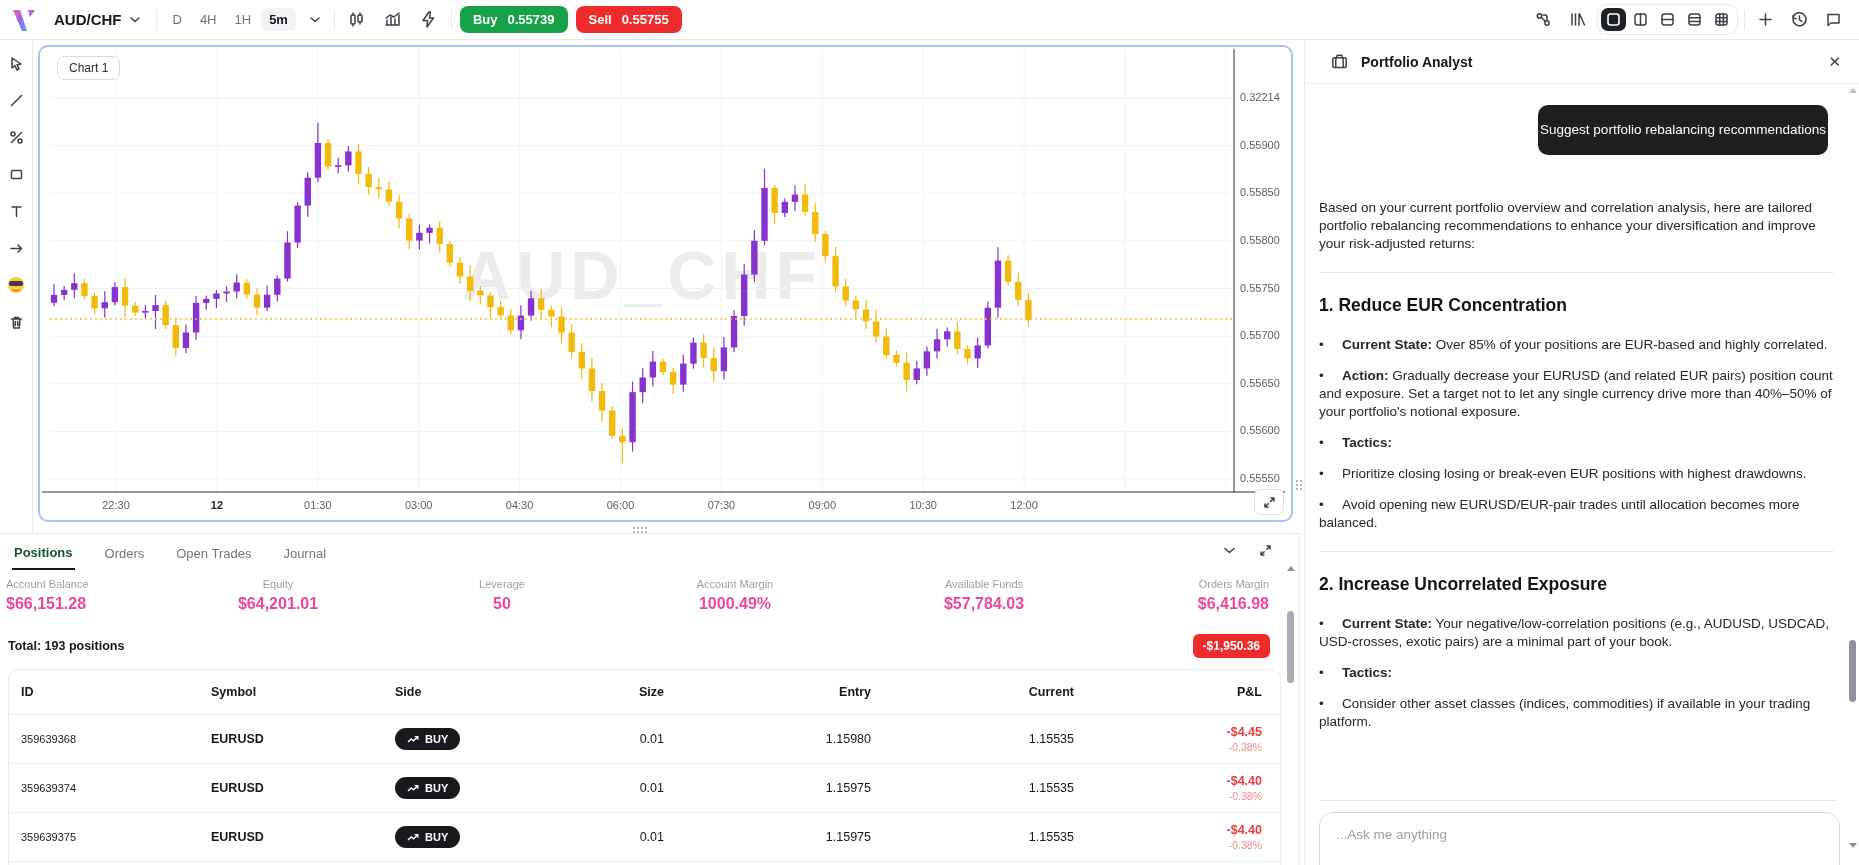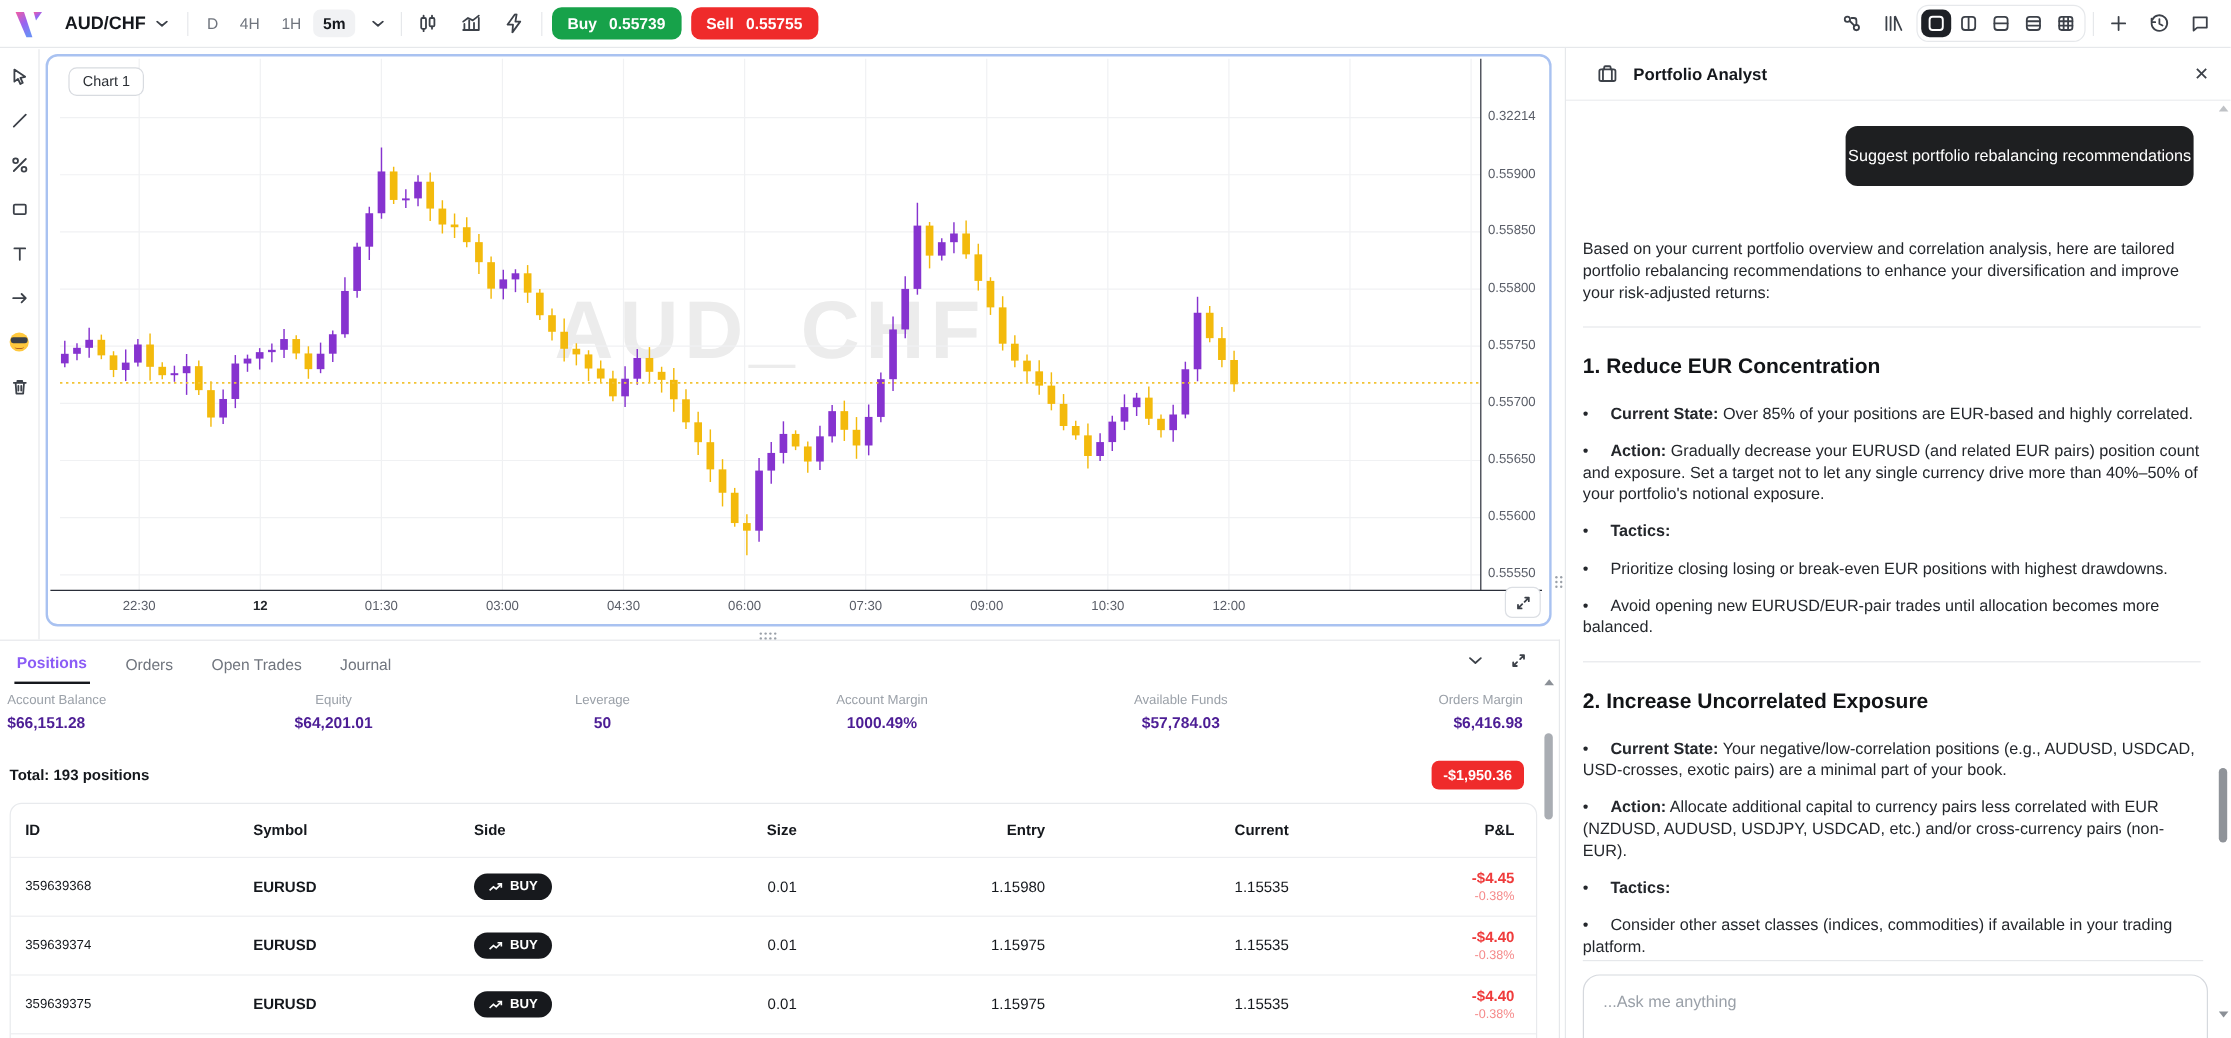--- a/index.html
+++ b/index.html
@@ -59,25 +59,25 @@
   .v-resize{position:absolute;left:1293px;top:477px;display:grid;grid-template-columns:repeat(2,2px);gap:2px;
     padding:3px;cursor:col-resize;z-index:5;}
   .h-resize{position:absolute;left:630px;top:524px;display:grid;grid-template-columns:repeat(4,2px);gap:2px;
     padding:3px;cursor:row-resize;z-index:5;}
 
   
   .bottom-panel{position:absolute;left:0;top:533px;width:1300px;height:332px;background:#fff;
     border-top:1px solid #E6E8EB;border-right:1px solid #E6E8EB;z-index:4;}
   .tabs-row{position:absolute;left:0;top:0;width:100%;height:37px;display:flex;align-items:center;padding-left:12px;gap:28px;}
   .tab{font-size:13px;color:#70757E;padding:9px 2px 8px;border:none;background:none;cursor:pointer;}
-  .tab.active{color:#8b5cf6;font-weight:700;border-bottom:2px solid #15181D;}
+  .tab.active{color:#14532d;font-weight:700;border-bottom:2px solid #15181D;}
   .tabs-icons{position:absolute;right:24px;top:6px;display:flex;gap:16px;align-items:center;}
   .stat{position:absolute;top:44px;}
   .stat .lbl{font-size:11px;color:#9AA0A8;margin-bottom:5px;}
-  .stat .val{font-size:13px;font-weight:700;color:#4c1d95;}
+  .stat .val{font-size:16px;font-weight:700;color:#ec4899;}
   .total-row{position:absolute;left:8px;top:100px;width:1262px;display:flex;align-items:center;justify-content:space-between;}
   .total-label{font-size:12.5px;font-weight:700;}
   .total-badge{background:#EF2B2B;color:#fff;font-size:12px;font-weight:700;border-radius:6px;padding:5px 10px;}
   .pos-table{position:absolute;left:8px;top:135px;width:1273px;border:1px solid #E8EAED;border-radius:10px;overflow:hidden;background:#fff;}
   .t-row{display:grid;grid-template-columns:190px 184px 160px 121px 207px 203px 1fr;align-items:center;}
   .t-head{height:44px;font-size:12.5px;font-weight:700;}
   .t-body-row{height:49px;border-top:1px solid #EDEEF1;font-size:12.5px;cursor:pointer;}
   .t-row>div{padding-left:12px;}
   .t-row>div:nth-child(n+4){text-align:right;padding-left:0;}
   .t-row>div:last-child{padding-right:18px;padding-left:32px;}
@@ -697,21 +697,20 @@
     <hr>
         <h3>1. Reduce EUR Concentration</h3>
         <div class="bullet"><span class="dot">•</span><strong>Current State:</strong> Over 85% of your positions are EUR-based and highly correlated.</div>
         <div class="bullet"><span class="dot">•</span><strong>Action:</strong> Gradually decrease your EURUSD (and related EUR pairs) position count and exposure. Set a target not to let any single currency drive more than 40%–50% of your portfolio's notional exposure.</div>
         <div class="bullet"><span class="dot">•</span><strong>Tactics:</strong></div>
         <div class="bullet"><span class="dot">•</span>Prioritize closing losing or break-even EUR positions with highest drawdowns.</div>
         <div class="bullet"><span class="dot">•</span>Avoid opening new EURUSD/EUR-pair trades until allocation becomes more balanced.</div>
         <hr>
         <h3>2. Increase Uncorrelated Exposure</h3>
         <div class="bullet"><span class="dot">•</span><strong>Current State:</strong> Your negative/low-correlation positions (e.g., AUDUSD, USDCAD, USD-crosses, exotic pairs) are a minimal part of your book.</div>
-        <div class="bullet"><span class="dot">•</span><strong>Action:</strong> Allocate additional capital to currency pairs less correlated with EUR (NZDUSD, AUDUSD, USDJPY, USDCAD, etc.) and/or cross-currency pairs (non-EUR).</div>
         <div class="bullet"><span class="dot">•</span><strong>Tactics:</strong></div>
         <div class="bullet"><span class="dot">•</span>Consider other asset classes (indices, commodities) if available in your trading platform.</div>
       </div>
   </div>
 
   <div class="rp-divider"></div>
   <textarea class="rp-input" placeholder="...Ask me anything" style=""></textarea>
 
   <div class="rp-scrollbar">
     <div class="arrow-up" style="opacity:.55"></div>

